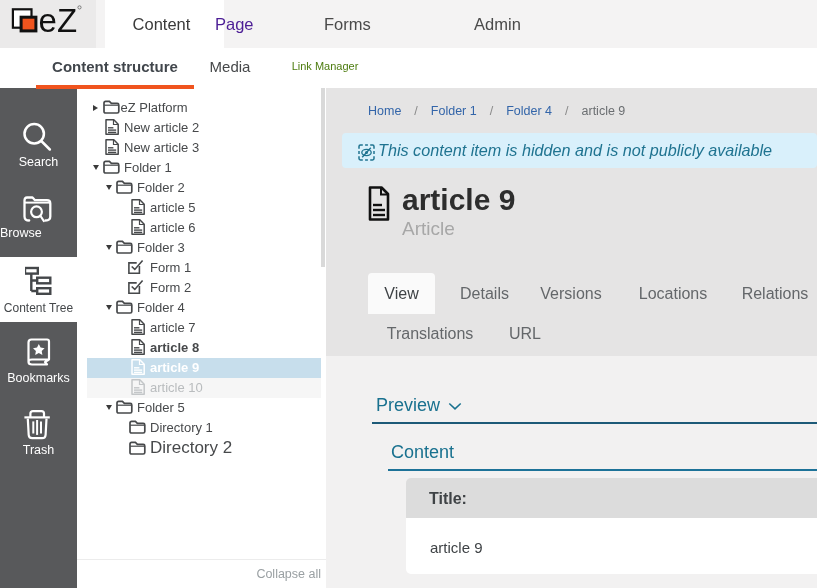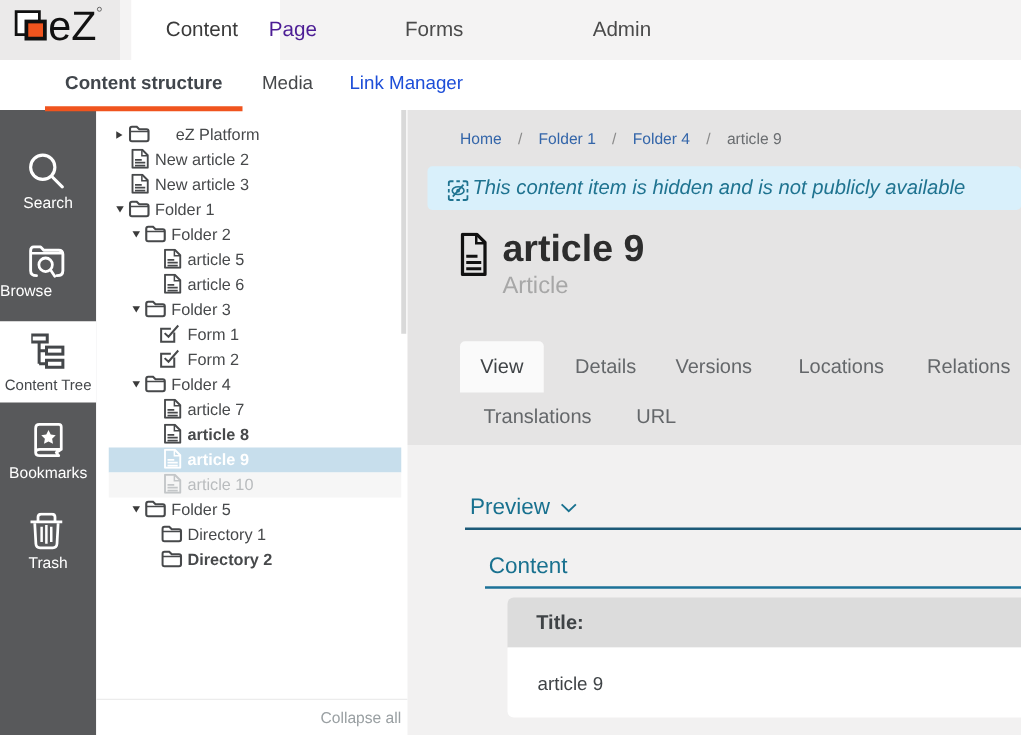--- a/index.html
+++ b/index.html
@@ -24,21 +24,21 @@
 <div class="abs" style="left:105px;top:0;width:119px;height:48px;background:#ffffff;"></div>
 <div class="abs" style="left:102px;top:0;width:119px;height:48px;line-height:48px;text-align:center;font-size:16.5px;color:#3a3a3a;">Content</div>
 <div class="abs" style="left:215px;top:0;width:119px;height:48px;line-height:48px;text-align:left;font-size:16.5px;color:#4c1d95;">Page</div>
 <div class="abs" style="left:324px;top:0;width:119px;height:48px;line-height:48px;text-align:left;font-size:16.5px;color:#4a4a4a;">Forms</div>
 <div class="abs" style="left:438px;top:0;width:119px;height:48px;line-height:48px;text-align:center;font-size:16.5px;color:#4a4a4a;">Admin</div>
 
 <div class="abs" style="left:0;top:48px;width:817px;height:40px;background:#ffffff;"></div>
 <div class="abs" style="left:36px;top:48px;width:158px;height:37px;line-height:37px;text-align:center;font-size:15px;font-weight:bold;color:#41464c;">Content structure</div>
 <div class="abs" style="left:36px;top:85.3px;width:158px;height:4px;background:#f0541e;z-index:5;"></div>
 <div class="abs" style="left:202px;top:48px;width:56px;height:37px;line-height:37px;text-align:center;font-size:15px;color:#46484a;">Media</div>
-<div class="abs" style="left:272px;top:48px;width:106px;height:37px;line-height:37px;text-align:center;font-size:15px;color:#1d4ed8;">Link Manager</div>
+<div class="abs" style="left:272px;top:48px;width:106px;height:37px;line-height:37px;text-align:center;font-size:11px;color:#4d7c0f;">Link Manager</div>
 
 <div class="abs" style="left:0;top:88px;width:77px;height:500px;background:#58595b;"></div>
 <div class="abs" style="left:0;top:257px;width:77px;height:65px;background:#ffffff;"></div>
 
 <svg class="abs" style="left:23px;top:122px;" width="29" height="29" viewBox="0 0 29 29">
   <circle cx="11.2" cy="11.8" r="9.7" fill="none" stroke="#fff" stroke-width="2.5"></circle>
   <line x1="18.3" y1="19" x2="26.8" y2="27.5" stroke="#fff" stroke-width="2.5" stroke-linecap="round"></line>
 </svg>
 <div class="abs" style="left:0;top:155px;width:77px;text-align:center;font-size:12.5px;color:#fff;">Search</div>
 
@@ -75,21 +75,21 @@
 <div class="abs" style="left:0;top:443px;width:77px;text-align:center;font-size:12.5px;color:#fff;">Trash</div>
 
 <div class="abs" style="left:77px;top:88px;width:249px;height:500px;background:#ffffff;" id="treepanel"></div>
 <div class="abs" style="left:87px;top:358px;width:234px;height:20px;background:#c7deec;"></div>
 <div class="abs" style="left:87px;top:378px;width:234px;height:20px;background:#f6f6f6;"></div>
 <div class="abs" style="left:321px;top:88px;width:4px;height:179px;background:#d9d9d9;"></div>
 <div id="tree">
     <div class="abs" style="left:93px;top:98px;height:20px;line-height:20px;font-size:13px;color:#47494b;font-weight:normal;white-space:nowrap;"><span style="display:inline-block;width:10px;"><span style="display:inline-block;width:0;height:0;border-top:3.5px solid transparent;border-bottom:3.5px solid transparent;border-left:5px solid #3a3a3a;vertical-align:1px;"></span></span><svg width="16.5" height="16" viewBox="0 0 16.5 16" style="display:inline-block;vertical-align:-3px;">
         <path d="M1 4 Q1 2.4 2.6 2.4 H6.4 L8.4 4.4 H14.2 Q15.8 4.4 15.8 6 V12.4 Q15.8 14 14.2 14 H2.6 Q1 14 1 12.4 Z" fill="none" stroke="#47494b" stroke-width="1.7"></path>
         <path d="M1.2 6.2 H15.6" stroke="#47494b" stroke-width="1.2"></path>
-      </svg><span style="margin-left:21px;">eZ Platform</span></div>
+      </svg><span style="margin-left:1px;">eZ Platform</span></div>
     <div class="abs" style="left:93px;top:118px;height:20px;line-height:20px;font-size:13px;color:#47494b;font-weight:normal;white-space:nowrap;"><span style="display:inline-block;width:10px;"></span><svg width="16.5" height="16" viewBox="0 0 16.5 16" style="display:inline-block;vertical-align:-3px;">
         <path d="M3 0.8 H10.8 L15.2 5.2 V15.2 H3 Z" fill="none" stroke="#47494b" stroke-width="1.5" stroke-linejoin="round"></path>
         <path d="M10.5 1.1 V5.5 H15" fill="none" stroke="#47494b" stroke-width="1.2"></path>
         <line x1="5" y1="8.8" x2="10.4" y2="8.8" stroke="#47494b" stroke-width="1.4"></line>
         <line x1="5" y1="11.1" x2="13.2" y2="11.1" stroke="#47494b" stroke-width="1.4"></line>
         <line x1="5" y1="13.4" x2="13.2" y2="13.4" stroke="#47494b" stroke-width="1.4"></line>
       </svg><span style="margin-left:4.5px;">New article 2</span></div>
     <div class="abs" style="left:93px;top:138px;height:20px;line-height:20px;font-size:13px;color:#47494b;font-weight:normal;white-space:nowrap;"><span style="display:inline-block;width:10px;"></span><svg width="16.5" height="16" viewBox="0 0 16.5 16" style="display:inline-block;vertical-align:-3px;">
         <path d="M3 0.8 H10.8 L15.2 5.2 V15.2 H3 Z" fill="none" stroke="#47494b" stroke-width="1.5" stroke-linejoin="round"></path>
         <path d="M10.5 1.1 V5.5 H15" fill="none" stroke="#47494b" stroke-width="1.2"></path>
@@ -164,21 +164,21 @@
         <line x1="5" y1="13.4" x2="13.2" y2="13.4" stroke="#c3c6c8" stroke-width="1.4"></line>
       </svg><span style="margin-left:4.5px;">article 10</span></div>
     <div class="abs" style="left:106px;top:398px;height:20px;line-height:20px;font-size:13px;color:#47494b;font-weight:normal;white-space:nowrap;"><span style="display:inline-block;width:10px;"><span style="display:inline-block;width:0;height:0;border-left:3.5px solid transparent;border-right:3.5px solid transparent;border-top:5px solid #3a3a3a;vertical-align:2px;"></span></span><svg width="16.5" height="16" viewBox="0 0 16.5 16" style="display:inline-block;vertical-align:-3px;">
         <path d="M1 4 Q1 2.4 2.6 2.4 H6.4 L8.4 4.4 H14.2 Q15.8 4.4 15.8 6 V12.4 Q15.8 14 14.2 14 H2.6 Q1 14 1 12.4 Z" fill="none" stroke="#47494b" stroke-width="1.7"></path>
         <path d="M1.2 6.2 H15.6" stroke="#47494b" stroke-width="1.2"></path>
       </svg><span style="margin-left:4.5px;">Folder 5</span></div>
     <div class="abs" style="left:119px;top:418px;height:20px;line-height:20px;font-size:13px;color:#47494b;font-weight:normal;white-space:nowrap;"><span style="display:inline-block;width:10px;"></span><svg width="16.5" height="16" viewBox="0 0 16.5 16" style="display:inline-block;vertical-align:-3px;">
         <path d="M1 4 Q1 2.4 2.6 2.4 H6.4 L8.4 4.4 H14.2 Q15.8 4.4 15.8 6 V12.4 Q15.8 14 14.2 14 H2.6 Q1 14 1 12.4 Z" fill="none" stroke="#47494b" stroke-width="1.7"></path>
         <path d="M1.2 6.2 H15.6" stroke="#47494b" stroke-width="1.2"></path>
       </svg><span style="margin-left:4.5px;">Directory 1</span></div>
-    <div class="abs" style="left:119px;top:438px;height:20px;line-height:20px;font-size:13px;color:#47494b;font-weight:bold;white-space:nowrap;"><span style="display:inline-block;width:10px;"></span><svg width="16.5" height="16" viewBox="0 0 16.5 16" style="display:inline-block;vertical-align:-3px;">
+    <div class="abs" style="left:119px;top:438px;height:20px;line-height:20px;font-size:17px;color:#47494b;font-weight:normal;white-space:nowrap;"><span style="display:inline-block;width:10px;"></span><svg width="16.5" height="16" viewBox="0 0 16.5 16" style="display:inline-block;vertical-align:-3px;">
         <path d="M1 4 Q1 2.4 2.6 2.4 H6.4 L8.4 4.4 H14.2 Q15.8 4.4 15.8 6 V12.4 Q15.8 14 14.2 14 H2.6 Q1 14 1 12.4 Z" fill="none" stroke="#47494b" stroke-width="1.7"></path>
         <path d="M1.2 6.2 H15.6" stroke="#47494b" stroke-width="1.2"></path>
       </svg><span style="margin-left:4.5px;">Directory 2</span></div>
   </div>
 <div class="abs" style="left:77px;top:559px;width:249px;height:29px;border-top:1px solid #ececec;"></div>
 <div class="abs" style="left:77px;top:567px;width:244px;text-align:right;font-size:12.5px;color:#9aa0a3;">Collapse all</div>
 
 <div class="abs" style="left:326px;top:88px;width:491px;height:268px;background:#e5e4e4;"></div>
 <div class="abs" style="left:326px;top:356px;width:491px;height:232px;background:#f2f1f1;"></div>
 

